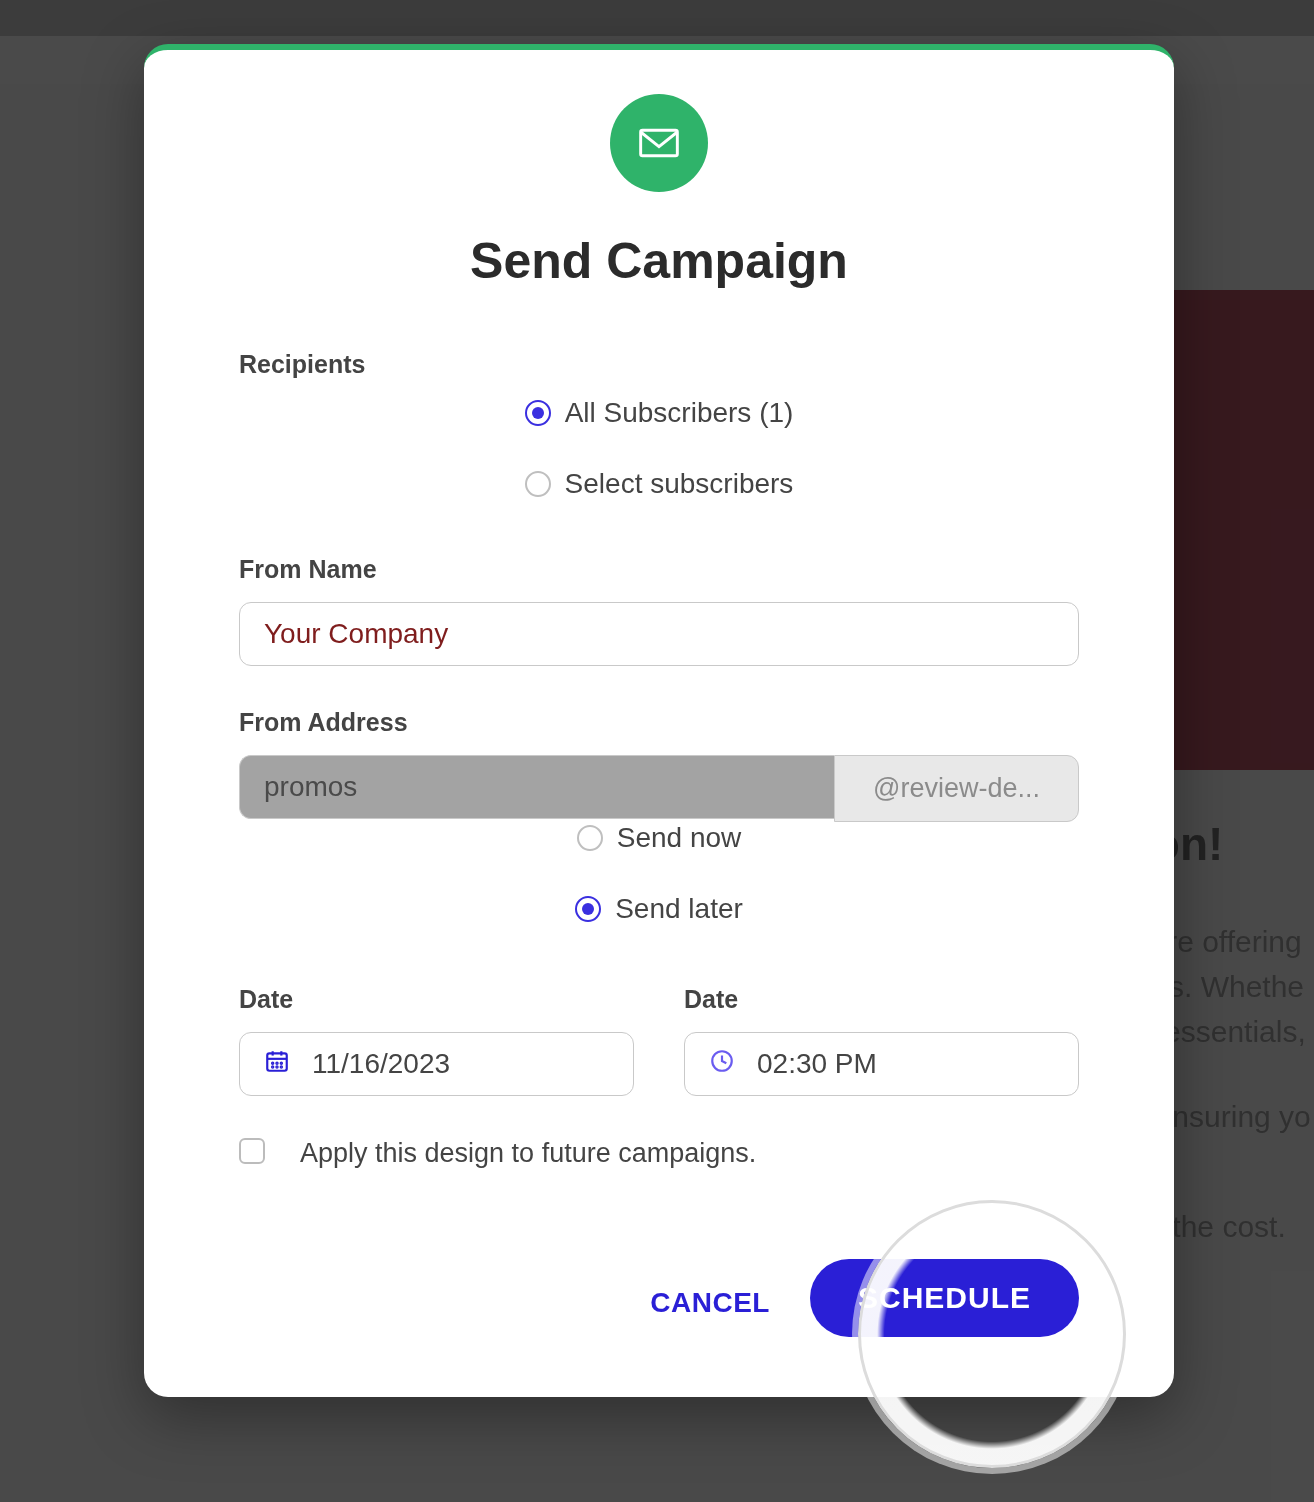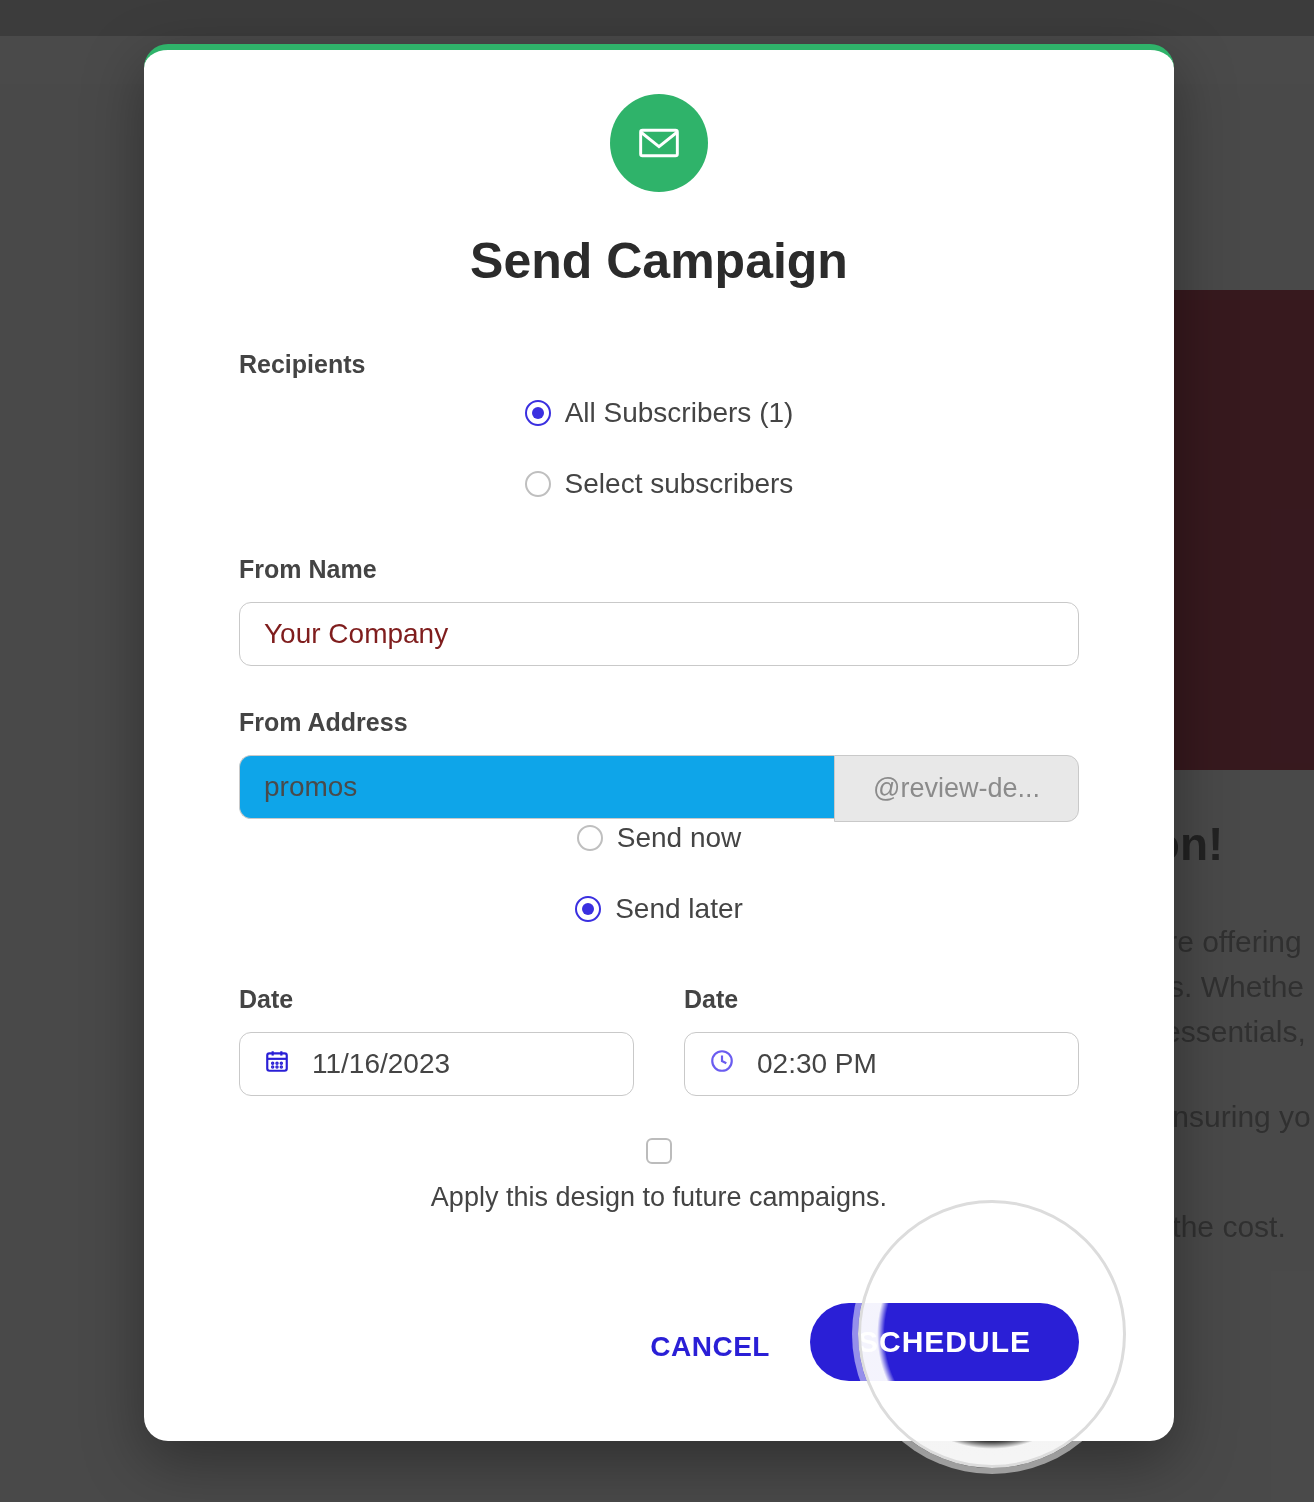--- a/index.html
+++ b/index.html
@@ -79,21 +79,21 @@
   .addr-input {
     flex: 1;
     height: 64px;
     border: 1.5px solid #c9c9c9;
     border-right: none;
     border-radius: 12px 0 0 12px;
     font-size: 28px;
     color: #4a4a4a;
     padding: 0 24px;
     outline: none;
-    background: #0ea5e9;
+    background: #a3a3a3;
   }
   .addr-domain {
     width: 245px;
     height: 67px;
     border: 1.5px solid #c9c9c9;
     border-radius: 0 12px 12px 0;
     background: #e8e8e8;
     color: #8b8b8b;
     font-size: 27px;
     display: flex; align-items: center; justify-content: center;
@@ -108,21 +108,21 @@
     height: 64px; width: 100%;
     border: 1.5px solid #c9c9c9;
     border-radius: 12px;
     padding: 0 24px;
     font-size: 28px; color: #444;
     background: #fff;
     cursor: pointer;
   }
   .picker svg { width: 26px; height: 26px; }
 
-  .check-row { display: flex; align-items: center; gap: 18px; margin-top: 42px; font-size: 27px; color: #444; cursor: pointer; flex-direction: column; }
+  .check-row { display: flex; gap: 35px; margin-top: 42px; font-size: 27px; color: #444; cursor: pointer; }
   .checkbox {
     width: 26px; height: 26px; border: 2px solid #bcbcbc; border-radius: 6px; background: #fff;
   }
 
   .actions {
     display: flex; gap: 20px; justify-content: flex-end; align-items: flex-end;
     margin-top: 90px;
   }
   .btn-cancel {
     background: none; border: none;

